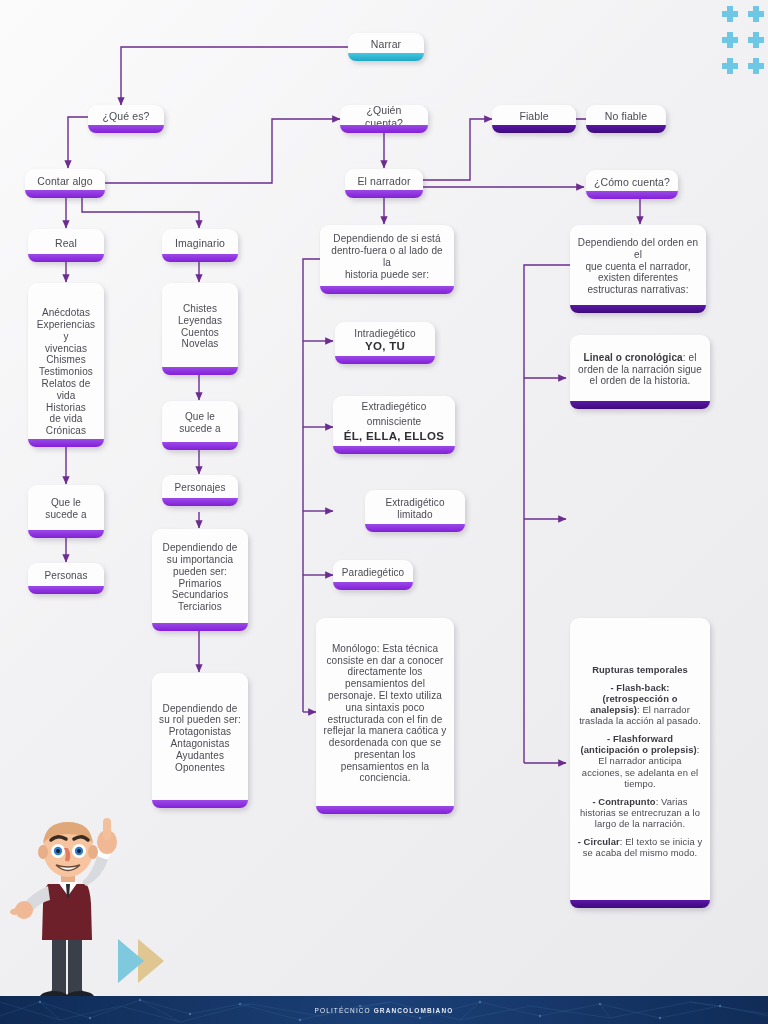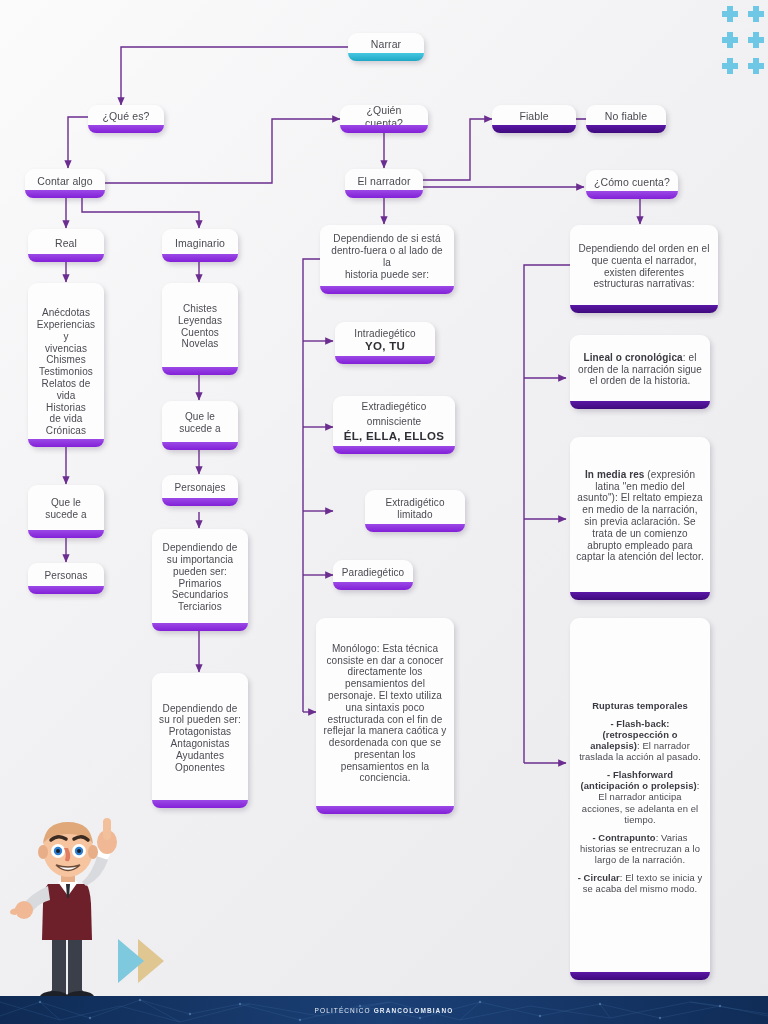--- a/index.html
+++ b/index.html
@@ -301,41 +301,37 @@
   <div class="node n-md" style="left:333px;top:560px;width:80px;height:30px;">
     <span class="txt">Paradiegético</span>
     <span class="bar purple"></span>
   </div>
 
   <div class="node n-md" style="left:316px;top:618px;width:138px;height:196px;">
     <span class="txt">Monólogo: Esta técnica consiste en dar a conocer directamente los pensamientos del personaje. El texto utiliza una sintaxis poco estructurada con el fin de reflejar la manera caótica y desordenada con que se presentan los pensamientos en la conciencia.</span>
     <span class="bar purple"></span>
   </div>
 
-  <div class="node n-md" style="left:570px;top:225px;width:148px;height:88px;">
+  <div class="node n-md" style="left:570px;top:225px;width:136px;height:88px;">
     <span class="txt" id="ord-list">
         <span class="blk">Dependiendo del orden en el</span>
         <span class="blk">que cuenta el narrador,</span>
         <span class="blk">existen diferentes</span>
         <span class="blk">estructuras narrativas:</span>
       </span>
     <span class="bar deep"></span>
   </div>
 
   <div class="node n-md" style="left:570px;top:335px;width:140px;height:74px;">
     <span class="txt" id="lin-txt"><b>Lineal o cronológica</b>: el orden de la narración sigue el orden de la historia.</span>
     <span class="bar deep"></span>
   </div>
 
-  <div class="node n-md" style="left:570px;top:437px;width:140px;height:163px;">
-    <span class="txt" id="imr-txt"><b>In media res</b> (expresión latina "en medio del asunto"): El reltato empieza en medio de la narración, sin previa aclaración. Se trata de un comienzo abrupto empleado para captar la atención del lector.</span>
-    <span class="bar deep"></span>
-  </div>
-
-  <div class="node n-xs" style="left:570px;top:618px;width:140px;height:362px;padding:8px 7px 12px 7px;">
+
+  <div class="node n-xs" style="left:570px;top:618px;width:140px;height:290px;padding:8px 7px 12px 7px;">
     <span class="txt" id="rup-txt">
         <b class="blk">Rupturas temporales</b>
         <span class="blk" style="margin-top: 7px;"><b>- Flash-back: (retrospección o analepsis)</b>: El narrador traslada la acción al pasado.</span>
         <span class="blk" style="margin-top: 7px;"><b>- Flashforward (anticipación o prolepsis)</b>: El narrador anticipa acciones, se adelanta en el tiempo.</span>
         <span class="blk" style="margin-top: 7px;"><b>- Contrapunto</b>: Varias historias se entrecruzan a lo largo de la narración.</span>
         <span class="blk" style="margin-top: 7px;"><b>- Circular</b>: El texto se inicia y se acaba del mismo modo.</span>
       </span>
     <span class="bar deep"></span>
   </div>
 

